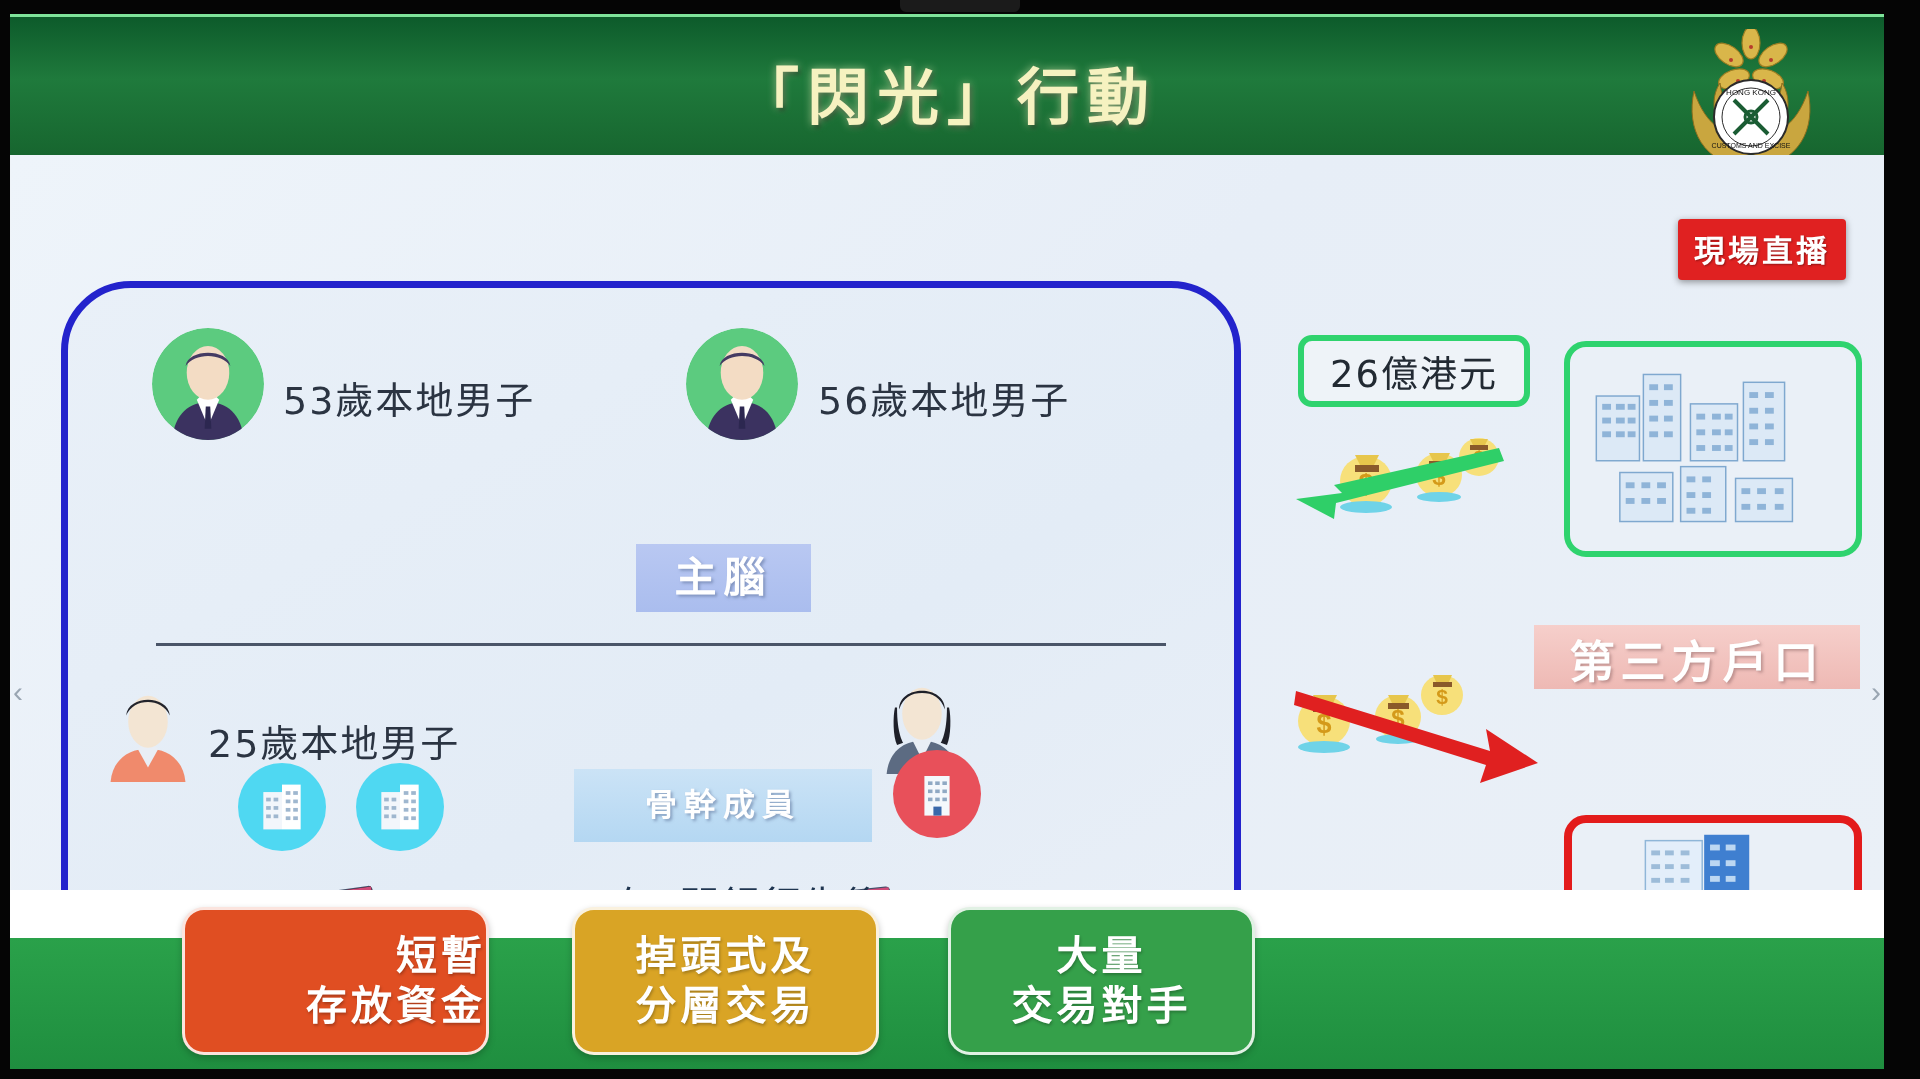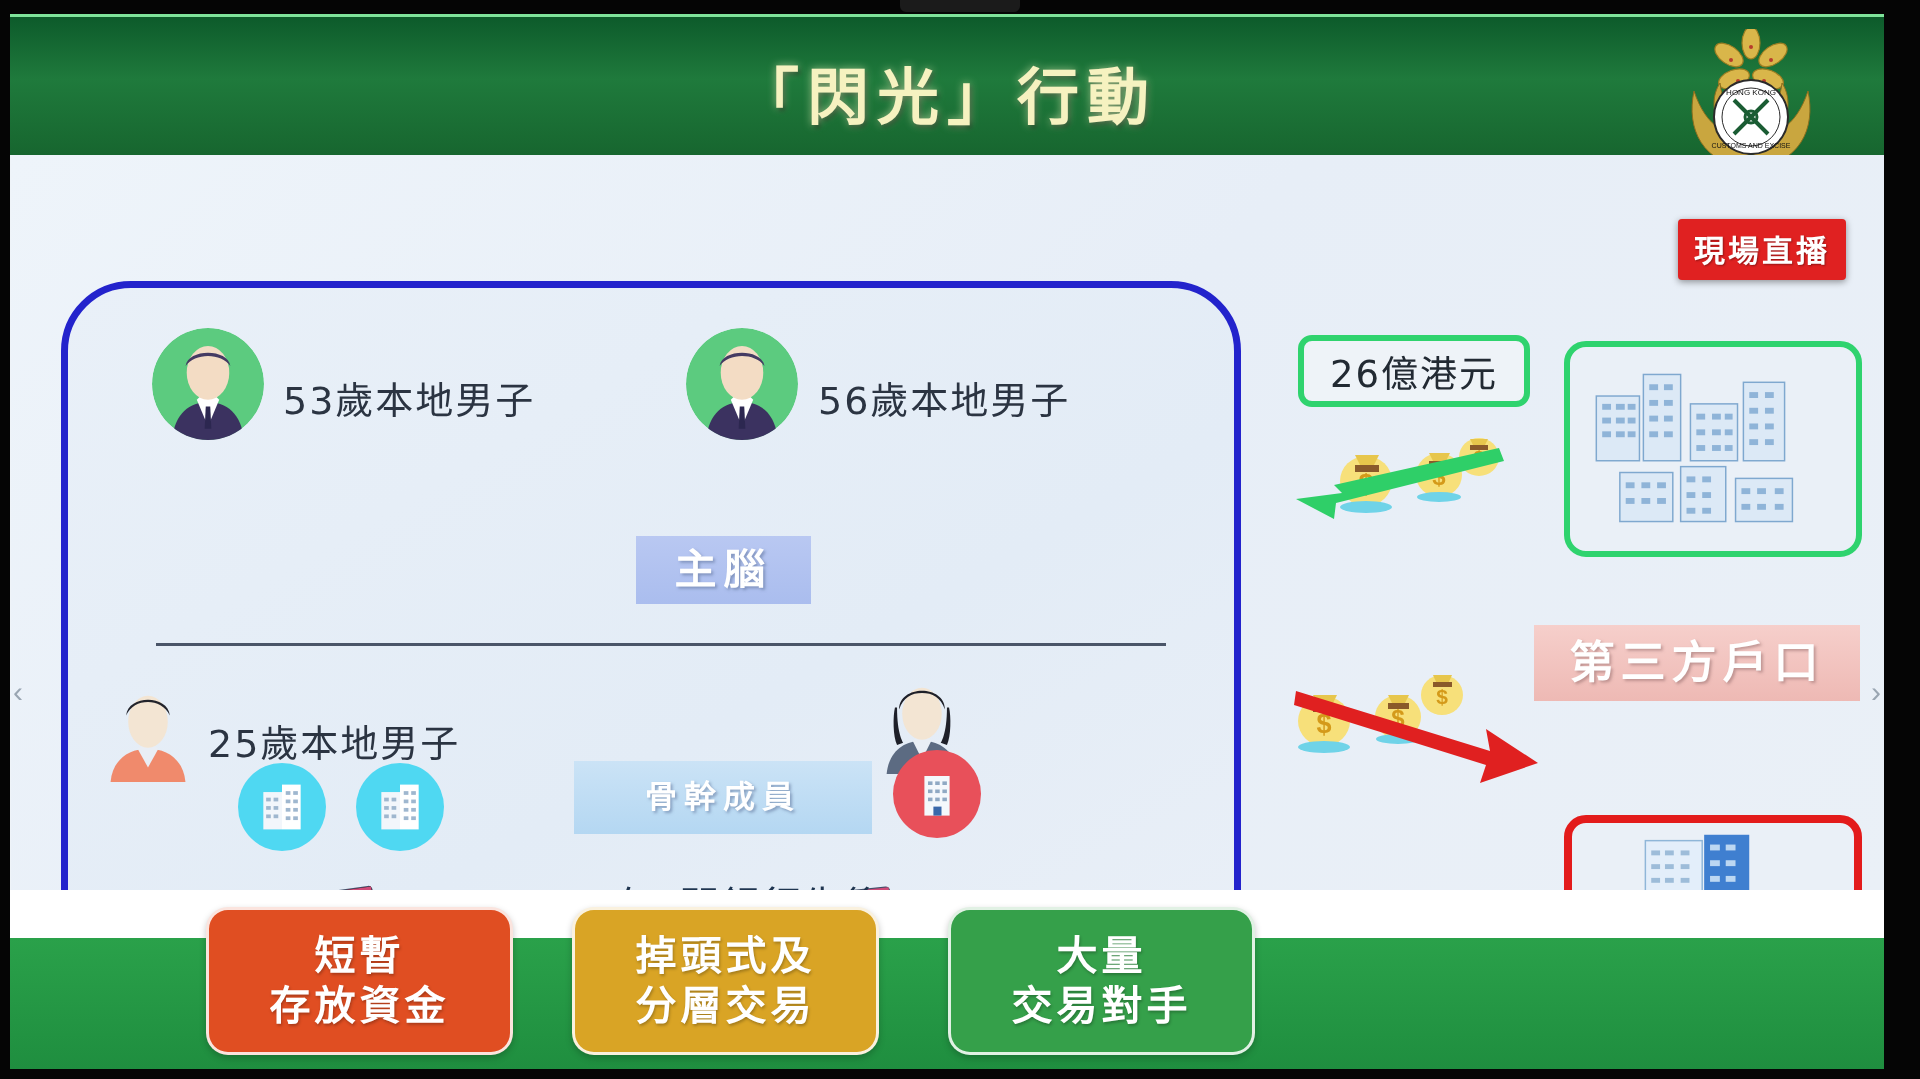--- a/index.html
+++ b/index.html
@@ -83,20 +83,21 @@
     position: absolute; border-radius: 50%; overflow: hidden;
   }
 
   
   .role-chip {
     position: absolute;
     color: #ffffff; font-weight: bold;
     letter-spacing: 7px; text-align: center;
     text-shadow: 2px 2px 3px rgba(90,110,150,.55);
     font-family: "DejaVu Sans", "Liberation Sans", sans-serif;
+    margin-top: 8px;
   }
   #role-mastermind {
     left: 568px; top: 248px; width: 175px; height: 68px;
     line-height: 68px; font-size: 42px;
     background: linear-gradient(180deg,#b9c8f2 0%, #aabdee 100%);
   }
   #role-core {
     left: 506px; top: 473px; width: 298px; height: 73px;
     line-height: 73px; font-size: 32px;
     background: linear-gradient(180deg,#cbe3f6 0%, #b4d7f2 100%);
@@ -162,21 +163,21 @@
   .target-frame {
     position: absolute; border-radius: 22px;
     background: #eaf0f7;
   }
   #frame-green { left: 1553px; top: 186px; width: 298px; height: 216px;
                  border: 6px solid #2fd36e; }
   #frame-red   { left: 1553px; top: 660px; width: 298px; height: 216px;
                  border: 8px solid #e31b1b; }
 
   #third-party-chip {
-    position: absolute; left: 1523px; top: 470px; width: 326px; height: 76px;
+    position: absolute; left: 1523px; top: 470px; width: 326px; height: 64px;
     background: linear-gradient(180deg,#f6cfcb 0%, #eeb9b4 100%);
     color: #ffffff; font-weight: bold; font-size: 45px;
     letter-spacing: 6px; text-align: center; line-height: 76px;
     text-shadow: 2px 2px 3px rgba(150,110,110,.55);
     font-family: "DejaVu Sans", "Liberation Sans", sans-serif;
   }
 
   
   #bottom-strip {
     position: absolute; left: 0; top: 876px; width: 100%; height: 179px;
@@ -186,21 +187,21 @@
     position: absolute; top: 17px; width: 307px; height: 148px;
     border-radius: 22px;
     border: 3px solid rgba(255,255,255,.85);
     color: #fff; font-weight: bold; font-size: 41px; line-height: 1.22;
     display: flex; flex-direction: column; align-items: center; justify-content: center;
     letter-spacing: 4px; text-align: center;
     box-shadow: 0 3px 7px rgba(0,0,0,.22);
     text-shadow: 1px 2px 3px rgba(0,0,0,.25);
     font-family: "DejaVu Sans", "Liberation Sans", sans-serif;
   }
-  #tactic-0 { left: 196px; background: #e04e22; }
+  #tactic-0 { left: 172px; background: #e04e22; align-items: flex-end; }
   #tactic-1 { left: 562px; background: #d9a425; text-align: center; }
   #tactic-2 { left: 938px; background: #35a04a; }
   #tactic-3 { left: 1318px; background: #4b8ae8; }
 
   
   .edge-arrow {
     position: absolute; top: 520px; color: #9aa6b2; font-size: 30px;
   }
   #edge-arrow-left { left: 2px; }
   #edge-arrow-right { right: 4px; }

